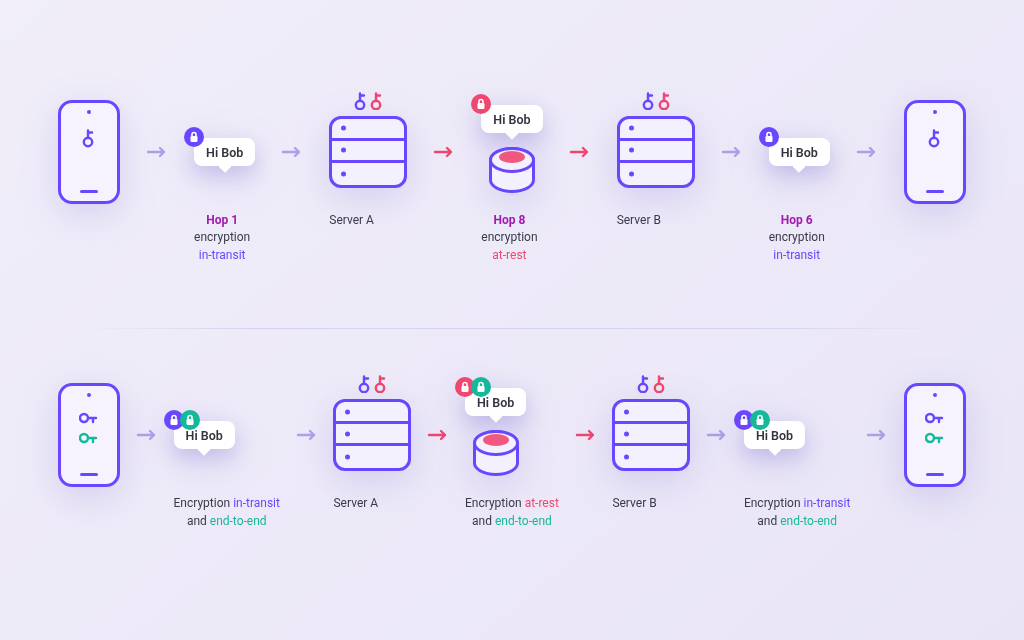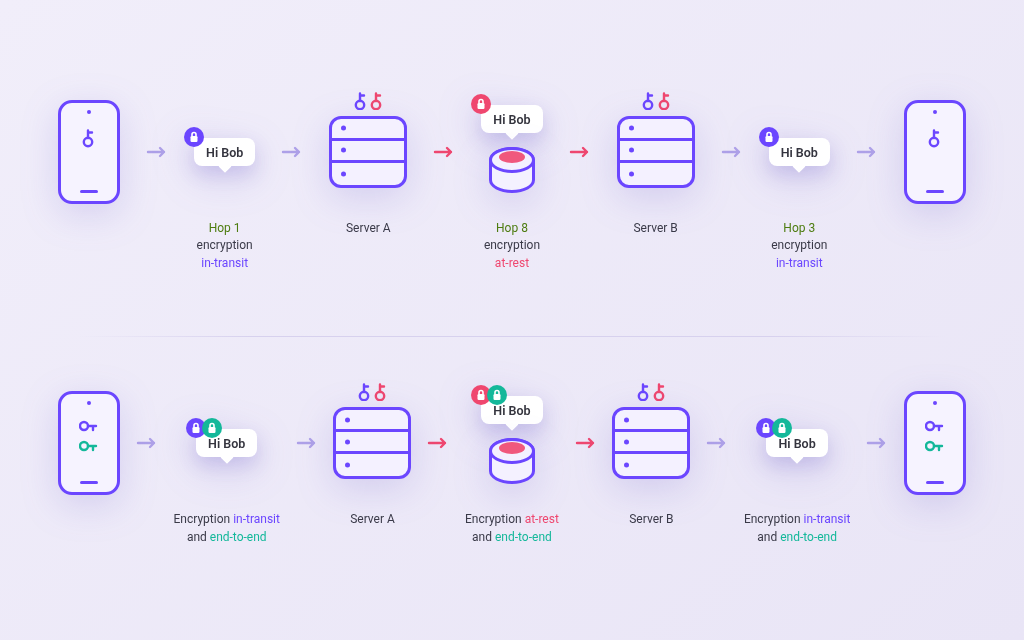--- a/index.html
+++ b/index.html
@@ -15,25 +15,25 @@
   body{
     width:1024px;height:640px;
     background:linear-gradient(140deg,var(--bg1) 0%,var(--bg2) 100%);
     font-family:-apple-system,BlinkMacSystemFont,"Segoe UI",Roboto,sans-serif;
     color:var(--ink);
     overflow:hidden;
   }
   .stage{box-sizing:border-box;padding:110px 58px 0 58px;display:flex;flex-direction:column;gap:64px}
   .divider{height:1px;background:linear-gradient(90deg,transparent,#d7d1ee 20%,#d7d1ee 80%,transparent);margin:0 20px}
   .row{display:flex;align-items:flex-start;justify-content:space-between;gap:8px}
-  .col{display:flex;flex-direction:column;align-items:center;gap:26px;min-width:0}
+  .col{display:flex;flex-direction:column;align-items:flex-start;gap:18px;min-width:0}
   .icon-slot{height:84px;display:flex;align-items:center;justify-content:center}
   .arrow-slot{height:84px;display:flex;align-items:center;justify-content:center;width:30px}
   .caption{font-size:12px;line-height:1.45;text-align:center;white-space:nowrap}
-  .caption b{font-weight:400;color:#4d7c0f}
+  .caption b{font-weight:700;color:#a21caf}
   .t-purple{color:var(--purple)}
   .t-pink{color:var(--pink)}
   .t-teal{color:var(--teal)}
   .shadow{filter:drop-shadow(0 10px 18px rgba(96,80,200,.18))}
 
   
   .phone{width:56px;height:98px;border:3px solid var(--purple);border-radius:14px;position:relative;background:#f6f3ff}
   .phone::before{content:"";position:absolute;top:7px;left:50%;transform:translateX(-50%);width:4px;height:4px;border-radius:50%;background:var(--purple)}
   .phone::after{content:"";position:absolute;bottom:8px;left:50%;transform:translateX(-50%);width:18px;height:3px;border-radius:2px;background:var(--purple)}
   .phone .keys{position:absolute;left:50%;transform:translateX(-50%);top:26px;display:flex;flex-direction:column;gap:8px;align-items:center}
@@ -228,21 +228,21 @@
               <span class="lock lock-purple">
                 <svg>
                   <use href="#lock-glyph"></use>
                 </svg>
               </span>
             </span>
           <span>Hi Bob</span>
         </div>
       </div>
       <div class="caption">
-        <b>Hop 3</b><br>
+        <b>Hop 6</b><br>
         <span>encryption</span><br>
         <span class="t-purple">in-transit</span>
       </div>
     </div>
 
     <div class="arrow-slot arrow" style="color:var(--purple-soft)">
         <svg>
           <use href="#arrow-glyph"></use>
         </svg>
       </div>

